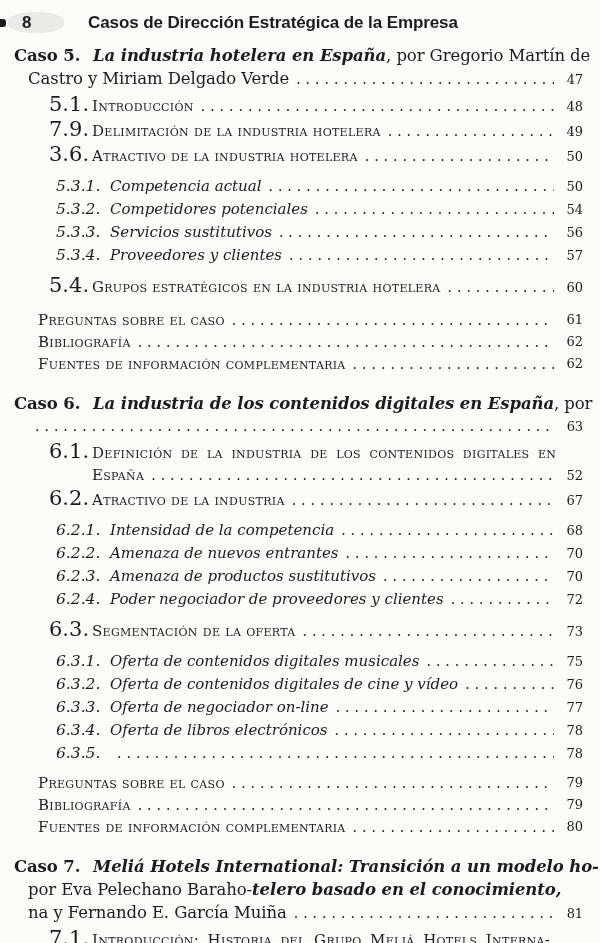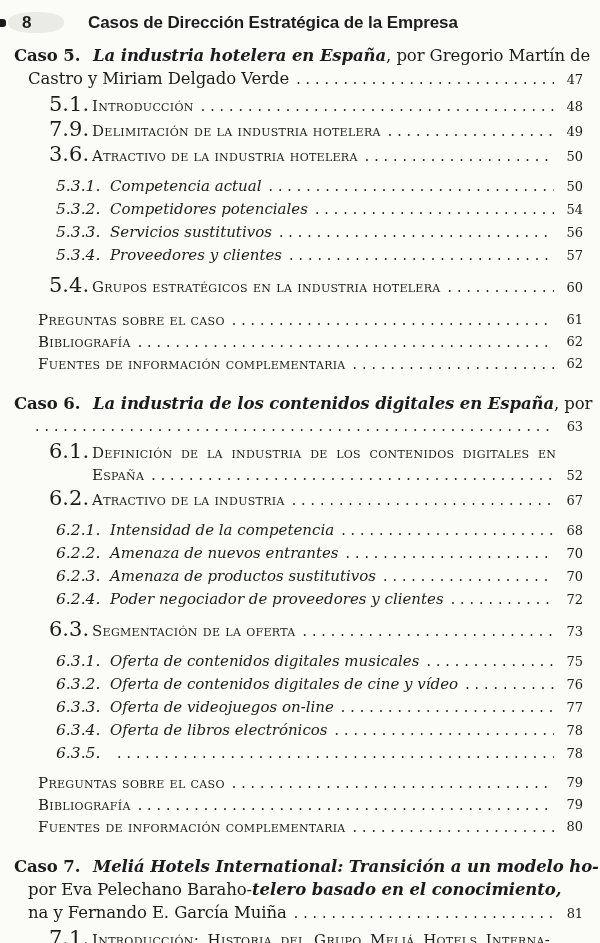--- a/index.html
+++ b/index.html
@@ -280,21 +280,21 @@
         <div class="row first">
           <span class="num">6.3.2.</span>
           <span class="seg">Oferta de contenidos digitales de cine y vídeo</span>
           <span class="leader"></span>
           <span class="page-ref">76</span>
         </div>
       </div>
       <div class="entry entry-subsection">
         <div class="row first">
           <span class="num">6.3.3.</span>
-          <span class="seg">Oferta de videojuegos on-line</span>
+          <span class="seg">Oferta de negociador on-line</span>
           <span class="leader"></span>
           <span class="page-ref">77</span>
         </div>
       </div>
       <div class="entry entry-subsection">
         <div class="row first">
           <span class="num">6.3.4.</span>
           <span class="seg">Oferta de libros electrónicos</span>
           <span class="leader"></span>
           <span class="page-ref">78</span>

